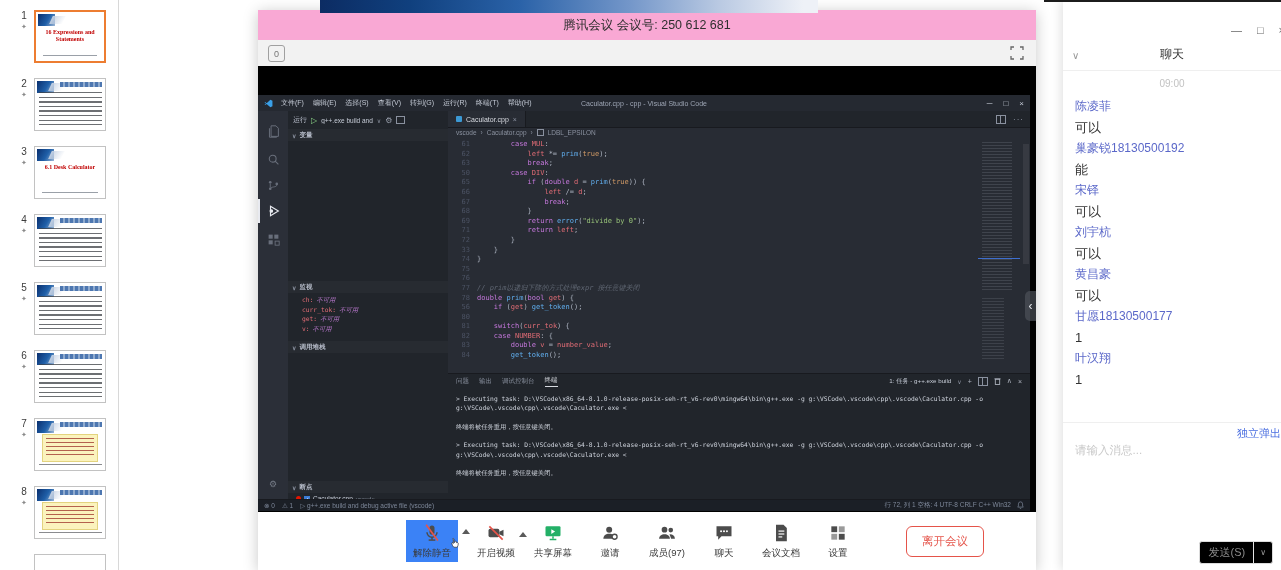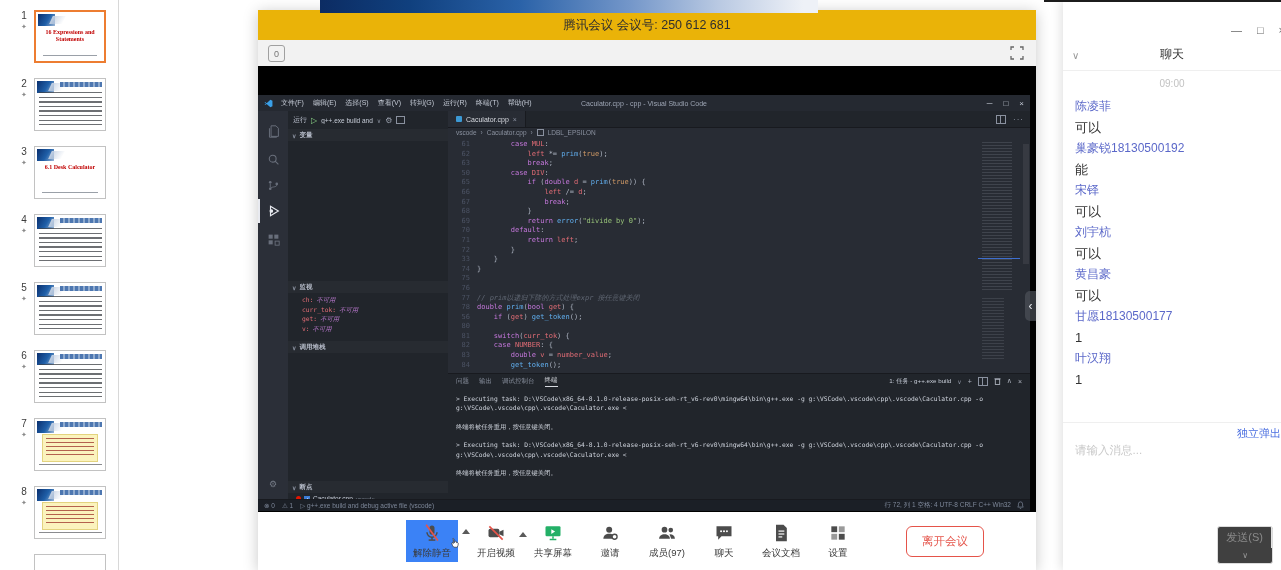--- a/index.html
+++ b/index.html
@@ -32,21 +32,21 @@
   .codebox:after{content:"";position:absolute;left:3px;right:3px;top:3px;bottom:3px;
     background:repeating-linear-gradient(180deg,rgba(150,35,30,.7) 0 1.2px,rgba(0,0,0,0) 1.2px 4px);}
   .k-code .lines{top:45px;height:4px;bottom:auto;opacity:.6;}
   .k-partial{height:16px;border-bottom:none;}
   
   #blue-strip{position:absolute;left:320px;top:0;width:498px;height:13px;z-index:60;
     background:linear-gradient(90deg,#0c2c63 0%,#10407e 18%,#2a62a8 40%,#7396c9 62%,#b9c9e2 80%,#eef1f7 97%);}
   #dark-top-edge{position:absolute;left:1044px;top:0;width:237px;height:2px;background:#1c1c1c;z-index:70;}
   #meeting-window{position:absolute;left:258px;top:10px;width:778px;height:560px;background:#fff;
     box-shadow:0 2px 14px rgba(0,0,0,.22);}
-  .mw-titlebar{position:absolute;left:0;right:0;top:0;height:30px;background:#eab308;
+  .mw-titlebar{position:absolute;left:0;right:0;top:0;height:30px;background:#f9a8d4;
     border-bottom:1px solid #ececec;display:flex;align-items:center;justify-content:center;
     font-size:12.5px;color:#2f2f2f;}
   .mw-toolbar{position:absolute;left:0;right:0;top:30px;height:26px;background:#f2f2f2;
     border-bottom:1px solid #e3e3e3;}
   .badge0{position:absolute;left:10px;top:5px;width:15px;height:15px;border:1px solid #a0a0a0;
     border-radius:3px;font-size:9px;color:#777;display:flex;align-items:center;justify-content:center;}
   .fullscreen-ic{position:absolute;right:12px;top:6px;width:14px;height:14px;}
   .share-area{position:absolute;left:0;right:0;top:56px;height:446px;background:#000;}
   .share-collapse{position:absolute;right:0;top:225px;width:11px;height:30px;
     background:rgba(80,84,92,.65);border-radius:5px 0 0 5px;color:#e7eaee;font-size:12px;
@@ -138,21 +138,21 @@
   .chat-collapse{position:absolute;left:9px;top:50px;font-size:10px;color:#999;}
   .chat-div1{position:absolute;left:0;right:0;top:70px;border-top:1px solid #efefef;}
   .chat-time{position:absolute;left:0;right:0;top:78px;text-align:center;font-size:10px;color:#c2c2c2;}
   .chat-msgs{position:absolute;left:12px;right:6px;top:96px;}
   .mname{font-size:12px;color:#5b68c9;line-height:21px;white-space:nowrap;}
   .mtext{font-size:13px;color:#333;line-height:21px;}
   .chat-div2{position:absolute;left:0;right:0;top:422px;border-top:1px solid #efefef;}
   .popout{position:absolute;right:0px;top:426px;font-size:11px;color:#4a6ee0;white-space:nowrap;}
   .chat-input{position:absolute;left:12px;top:443px;font-size:11.5px;color:#c9c9c9;}
   .send-btn{position:absolute;right:8px;bottom:6px;display:flex;align-items:center;
-    border:1px solid #dcdcdc;border-radius:3px;color:#8a8a8a;font-size:11px;background:#404040;flex-direction:column;}
+    border:1px solid #dcdcdc;border-radius:3px;color:#8a8a8a;font-size:11px;background:#000000;}
   .send-lab{padding:3px 8px;border-right:1px solid #e3e3e3;}
   .send-caret{padding:3px 6px;font-size:8px;color:#999;}
 </style>
 </head>
 <body>
 
 <div id="slides-panel">
   <div>
       <div class="slide-item" style="top: 10px;">
         <div class="slide-meta">
@@ -400,21 +400,20 @@
         <div class="code-area" id="code-area">
             <div class="cl"><span class="ln">61</span><span><span class="tk-o">        </span><span class="tk-k">case</span><span class="tk-o"> </span><span class="tk-v">MUL</span><span class="tk-o">:</span></span></div>
             <div class="cl"><span class="ln">62</span><span><span class="tk-o">            </span><span class="tk-v">left</span><span class="tk-o"> *= </span><span class="tk-f">prim</span><span class="tk-o">(</span><span class="tk-n">true</span><span class="tk-o">);</span></span></div>
             <div class="cl"><span class="ln">63</span><span><span class="tk-o">            </span><span class="tk-k">break</span><span class="tk-o">;</span></span></div>
             <div class="cl"><span class="ln">50</span><span><span class="tk-o">        </span><span class="tk-k">case</span><span class="tk-o"> </span><span class="tk-v">DIV</span><span class="tk-o">:</span></span></div>
             <div class="cl"><span class="ln">65</span><span><span class="tk-o">            </span><span class="tk-k">if</span><span class="tk-o"> (</span><span class="tk-k">double</span><span class="tk-o"> </span><span class="tk-v">d</span><span class="tk-o"> = </span><span class="tk-f">prim</span><span class="tk-o">(</span><span class="tk-n">true</span><span class="tk-o">)) {</span></span></div>
             <div class="cl"><span class="ln">66</span><span><span class="tk-o">                </span><span class="tk-v">left</span><span class="tk-o"> /= </span><span class="tk-v">d</span><span class="tk-o">;</span></span></div>
             <div class="cl"><span class="ln">67</span><span><span class="tk-o">                </span><span class="tk-k">break</span><span class="tk-o">;</span></span></div>
             <div class="cl"><span class="ln">68</span><span><span class="tk-o">            }</span></span></div>
             <div class="cl"><span class="ln">69</span><span><span class="tk-o">            </span><span class="tk-k">return</span><span class="tk-o"> </span><span class="tk-f">error</span><span class="tk-o">(</span><span class="tk-s">"divide by 0"</span><span class="tk-o">);</span></span></div>
-            <div class="cl"><span class="ln">70</span><span><span class="tk-o">        </span><span class="tk-k">default</span><span class="tk-o">:</span></span></div>
             <div class="cl"><span class="ln">71</span><span><span class="tk-o">            </span><span class="tk-k">return</span><span class="tk-o"> </span><span class="tk-v">left</span><span class="tk-o">;</span></span></div>
             <div class="cl"><span class="ln">72</span><span><span class="tk-o">        }</span></span></div>
             <div class="cl"><span class="ln">33</span><span><span class="tk-o">    }</span></span></div>
             <div class="cl"><span class="ln">74</span><span><span class="tk-o">}</span></span></div>
             <div class="cl"><span class="ln">75</span><span></span></div>
             <div class="cl"><span class="ln">76</span><span></span></div>
             <div class="cl"><span class="ln">77</span><span><span class="tk-c">// prim以递归下降的方式处理expr 按任意键关闭</span></span></div>
             <div class="cl"><span class="ln">78</span><span><span class="tk-k">double</span><span class="tk-o"> </span><span class="tk-f">prim</span><span class="tk-o">(</span><span class="tk-k">bool</span><span class="tk-o"> </span><span class="tk-v">get</span><span class="tk-o">) {</span></span></div>
             <div class="cl"><span class="ln">56</span><span><span class="tk-o">    </span><span class="tk-k">if</span><span class="tk-o"> (</span><span class="tk-v">get</span><span class="tk-o">) </span><span class="tk-f">get_token</span><span class="tk-o">();</span></span></div>
             <div class="cl"><span class="ln">80</span><span></span></div>

